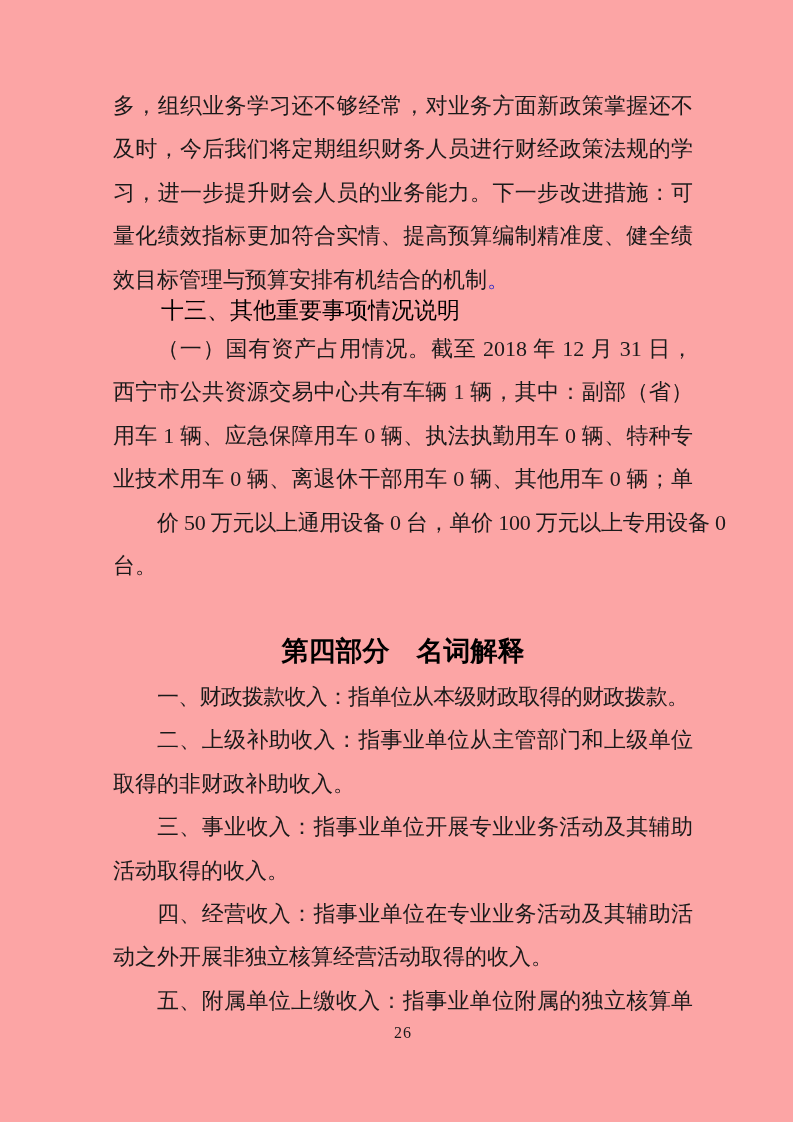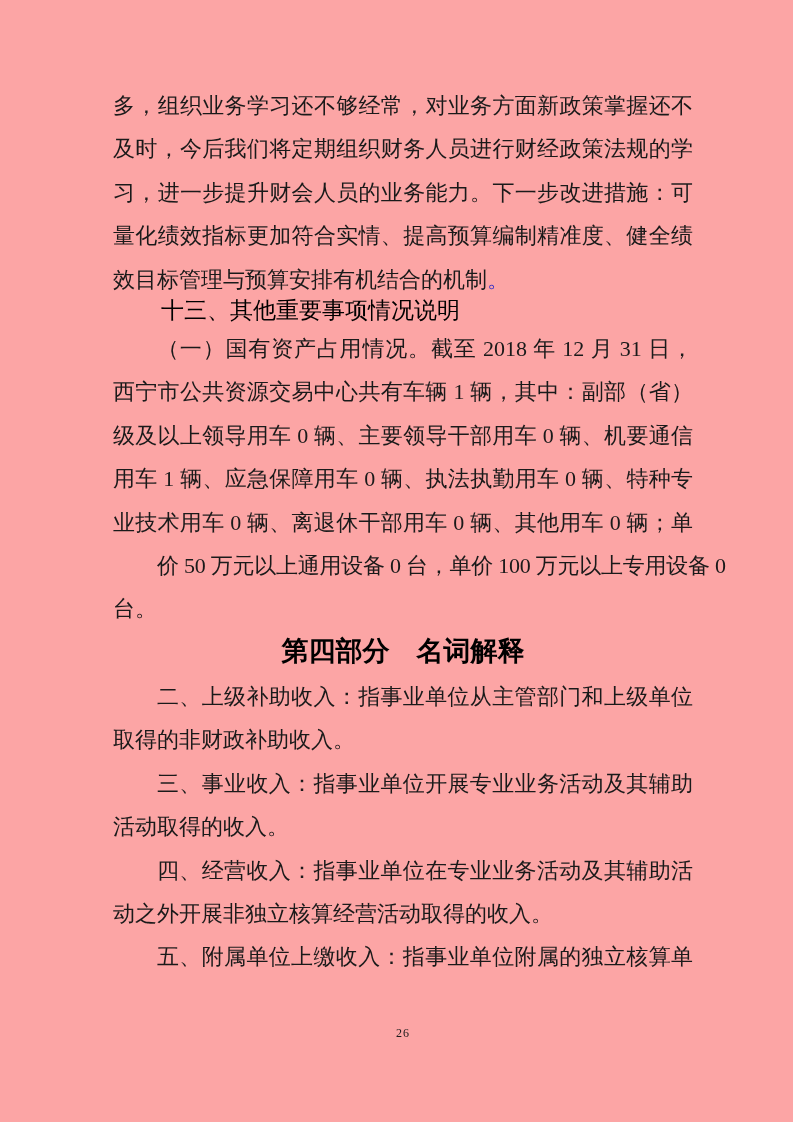--- a/index.html
+++ b/index.html
@@ -38,53 +38,53 @@
     height: 44px; line-height: 44px; text-align: center;
     font-family: Liberation Sans, sans-serif;
     font-weight: 700; font-size: 27px; color: #000000;
     white-space: nowrap;
   }
   .heading4 .gap { display: inline-block; width: 27px; }
   .blue { color: #2a2ac8; }
   .pageno {
     position: absolute; left: 113px; top: 1022px; width: 580px;
     height: 22px; line-height: 22px; text-align: center;
-    font-size: 12px; letter-spacing: 1px; color: #1a1a1a;
+    font-size: 16px; letter-spacing: 1px; color: #1a1a1a;
   }
 </style>
 </head>
 <body>
 
 <div class="page">
 
   <div class="block p1">
     <div class="line fill">多，组织业务学习还不够经常，对业务方面新政策掌握还不</div>
     <div class="line fill">及时，今后我们将定期组织财务人员进行财经政策法规的学</div>
     <div class="line fill">习，进一步提升财会人员的业务能力。下一步改进措施：可</div>
     <div class="line fill">量化绩效指标更加符合实情、提高预算编制精准度、健全绩</div>
     <div class="line"><span>效目标管理与预算安排有机结合的机制</span><span class="blue">。</span></div>
   </div>
 
   <div class="heading13">十三、其他重要事项情况说明</div>
 
   <div class="block p2">
     <div class="line fill ind">（一）国有资产占用情况。截至 2018 年 12 月 31 日，</div>
     <div class="line fill">西宁市公共资源交易中心共有车辆 1 辆，其中：副部（省）</div>
-    <div class="line fill">级及以上领导用车 0 辆、主要领导干部用车 0 辆、机要通信</div>
     <div class="line fill">用车 1 辆、应急保障用车 0 辆、执法执勤用车 0 辆、特种专</div>
     <div class="line fill">业技术用车 0 辆、离退休干部用车 0 辆、其他用车 0 辆；单</div>
     <div class="line fill tight2">价 50 万元以上通用设备 0 台，单价 100 万元以上专用设备 0</div>
     <div class="line">台。</div>
   </div>
 
   <div class="heading4">
     <span>第四部分</span><span class="gap"></span><span>名词解释</span>
   </div>
 
   <div class="block defs">
+    <div class="line ind tight">一、财政拨款收入：指单位从本级财政取得的财政拨款。</div>
     <div class="line fill ind">二、上级补助收入：指事业单位从主管部门和上级单位</div>
     <div class="line">取得的非财政补助收入。</div>
     <div class="line fill ind">三、事业收入：指事业单位开展专业业务活动及其辅助</div>
     <div class="line">活动取得的收入。</div>
     <div class="line fill ind">四、经营收入：指事业单位在专业业务活动及其辅助活</div>
     <div class="line">动之外开展非独立核算经营活动取得的收入。</div>
     <div class="line fill ind">五、附属单位上缴收入：指事业单位附属的独立核算单</div>
   </div>
 
   <div class="pageno">26</div>

